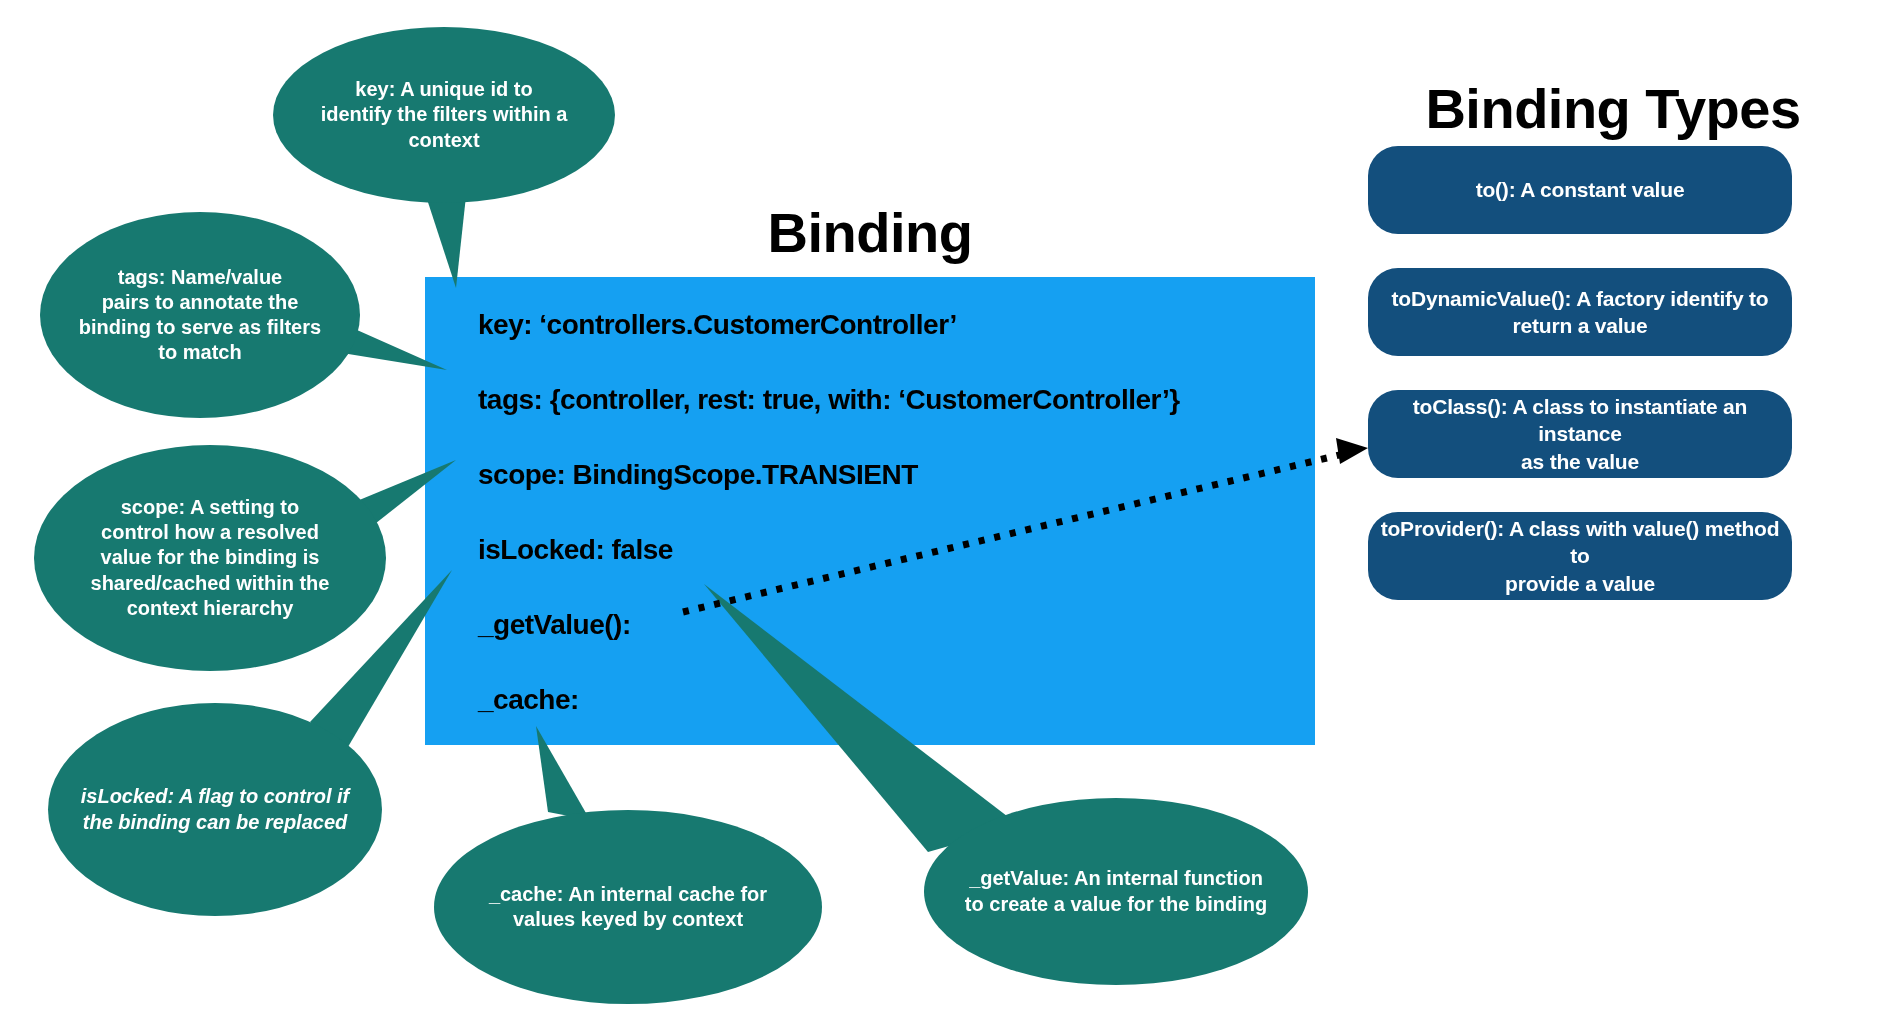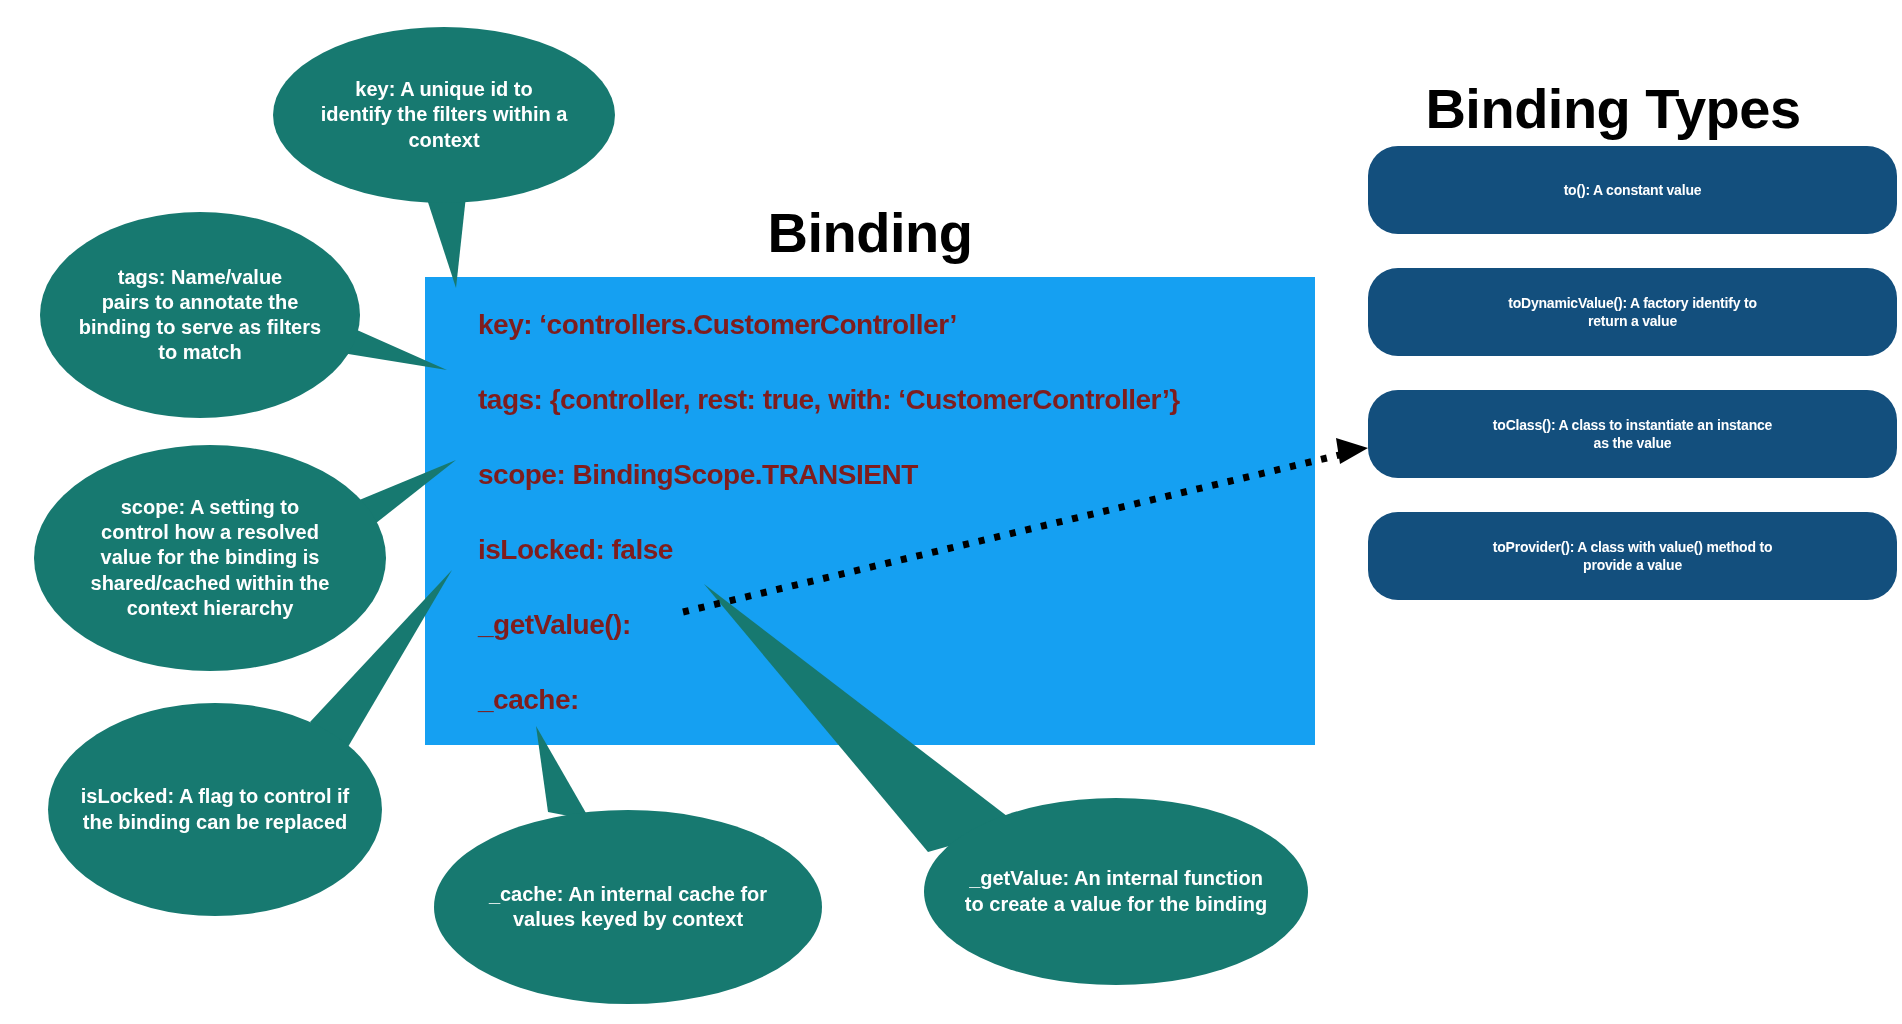--- a/index.html
+++ b/index.html
@@ -14,40 +14,40 @@
   }
   #binding-title{left:425px;top:200px;width:890px;}
   #binding-types-title{left:1368px;top:76px;width:490px;}
   
   .binding-box{
     position:absolute;left:425px;top:277px;width:890px;height:468px;
     background:var(--box_blue);z-index:1;padding-top:10px;box-sizing:border-box;
   }
   .binding-line{
     height:75px;display:flex;align-items:center;padding-left:53px;
-    color:#7f1d1d;font-weight:bold;font-size:28px;letter-spacing:-0.5px;white-space:nowrap;
+    color:#000000;font-weight:bold;font-size:28px;letter-spacing:-0.5px;white-space:nowrap;
   }
   
   .bubble{
     position:absolute;border-radius:50%;background:var(--bubble_teal);
     display:flex;align-items:center;justify-content:center;text-align:center;
     color:#fff;font-weight:bold;font-size:20px;line-height:1.26;
     white-space:pre-line;z-index:3;
   }
   #bubble-key{left:273px;top:27px;width:342px;height:176px;}
   #bubble-tags{left:40px;top:212px;width:320px;height:206px;}
   #bubble-scope{left:34px;top:445px;width:352px;height:226px;}
-  #bubble-islocked{left:48px;top:703px;width:334px;height:213px;}
+  #bubble-islocked{left:48px;top:703px;width:334px;height:213px;font-style:italic;}
   #bubble-cache{left:434px;top:810px;width:388px;height:194px;}
   #bubble-getvalue{left:924px;top:798px;width:384px;height:187px;}
   
   .pill{
-    position:absolute;left:1368px;width:529px;height:88px;border-radius:30px;
+    position:absolute;left:1368px;width:424px;height:88px;border-radius:30px;
     background:var(--pill_navy);display:flex;align-items:center;justify-content:center;
-    text-align:center;color:#fff;font-weight:bold;font-size:14px;letter-spacing:-0.2px;
+    text-align:center;color:#fff;font-weight:bold;font-size:21px;letter-spacing:-0.2px;
     line-height:1.3;white-space:pre-line;z-index:1;padding:0 10px;box-sizing:border-box;
   }
   #pill-0{top:146px;} #pill-1{top:268px;} #pill-2{top:390px;text-align:center;}
   #pill-3{top:512px;} #pill-4{top:634px;}
   
   .connector-layer{position:absolute;left:0;top:0;z-index:2;pointer-events:none;}
   .tail{fill:var(--bubble_teal);}
   .dash{stroke:var(--arrow_black);stroke-width:7;fill:none;stroke-dasharray:6 10;}
   .arrowhead{fill:var(--arrow_black);}
 </style>

